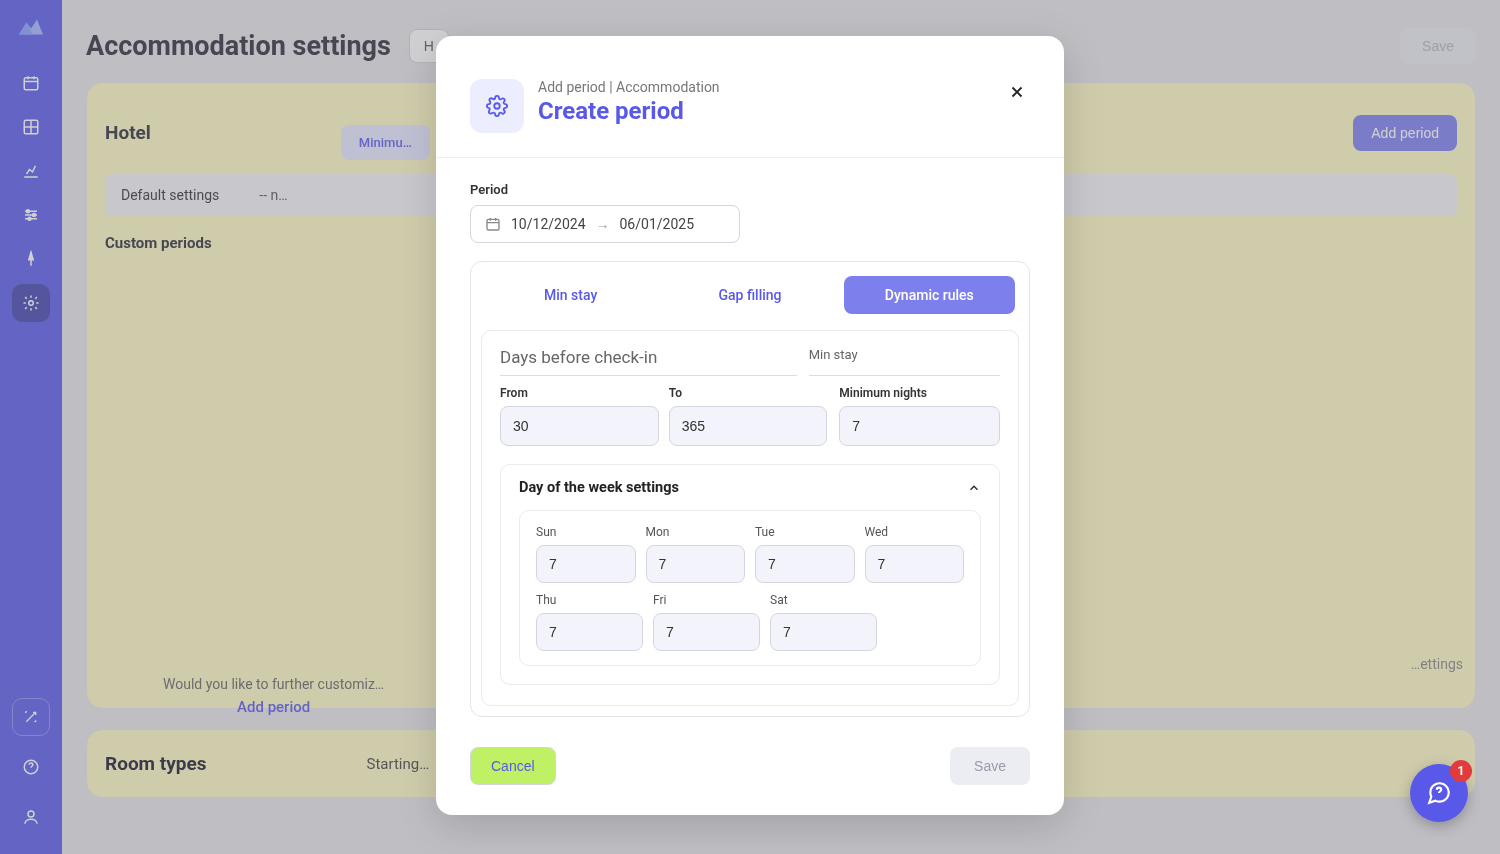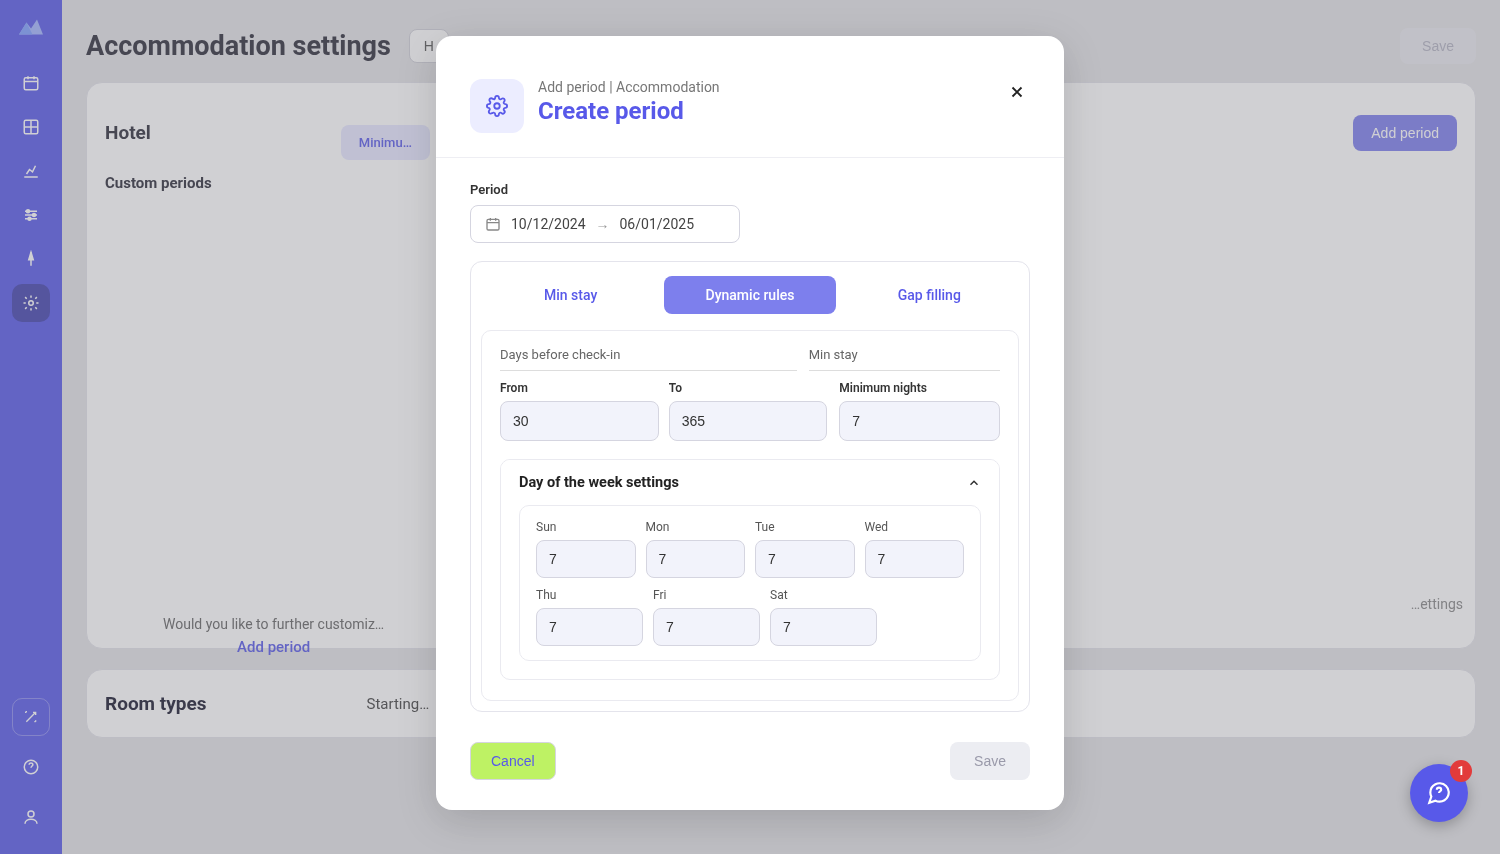--- a/index.html
+++ b/index.html
@@ -13,21 +13,21 @@
 
 .main { margin-left: 62px; padding: 0; height: 854px; overflow: hidden; position: relative; }
 .page-bg { background: #e3e3e6; width: 100%; height: 100%; padding: 0; overflow: hidden; }
 .page-content { padding: 0 24px; }
 
 .header-row { display: flex; align-items: center; gap: 18px; padding: 28px 0 18px 0; }
 .page-title { font-size: 27px; font-weight: 700; color: #2d2d3a; }
 .header-btn { border:1px solid #d0d0d8; background:#fff; padding:8px 14px; border-radius:8px; font-size:14px; color:#555; }
 .save-btn-top { margin-left:auto; background:#e9e9ef; color:#b3b3c2; border:none; padding:10px 22px; border-radius:8px; font-size:14px; font-weight:500; }
 
-.card { background:#ffffff; border:1px solid #e2e2e9; border-radius:16px; padding: 22px 18px; margin-bottom: 20px; }
+.card { background:#fef9c3; border:1px solid #e2e2e9; border-radius:16px; padding: 22px 18px; margin-bottom: 20px; }
 .card-header { display:flex; align-items:center; margin-bottom:14px; }
 .card-title { font-size:19px; font-weight:700; color:#2d2d3a; }
 .tab-pill { background:#e6e7ff; color:#5859e9; font-size:13px; font-weight:500; padding:10px 18px; border-radius:8px; margin-left:190px;margin-top:20px; }
 .add-period-top { margin-left:auto; background:#7d7fed; color:#fff; border:none; padding:10px 18px; border-radius:8px; font-size:14px; font-weight:500; cursor:pointer; }
 
 .default-row { background:#f1f1f5; border-radius:8px; padding:13px 16px; display:flex; gap: 40px; font-size:14px; color:#555; margin-bottom:18px; }
 .default-row .label { color:#333; }
 .section-label { font-weight:700; font-size:15px; color:#2d2d3a; margin-bottom:14px; }
 .custom-periods-box { min-height:420px; display:flex; flex-direction:column; align-items:center; justify-content:center; border-radius:12px; }
 .prompt-text { color:#666; font-size:14px; text-align:center; margin-bottom:6px; }
@@ -51,21 +51,21 @@
 .date-input { display:flex; align-items:center; gap:10px; border:1px solid #d5d5e0; border-radius:8px; padding:10px 14px; width:270px; font-size:14px; color:#444; cursor:pointer; margin-bottom:18px; }
 .date-arrow { color:#999; }
 
 .rules-box { border:1px solid #e4e4ec; border-radius:12px; padding:10px; }
 .tab-row { display:flex; gap:8px; margin-bottom:12px; padding:4px; }
 .rule-tab { flex:1; text-align:center; padding:11px 0; border-radius:8px; font-size:14px; color:#5859e9; cursor:pointer; font-weight:500; }
 .rule-tab.active { background:#7d7fed; color:#fff; }
 
 .inner-box { border:1px solid #eaeaf0; border-radius:10px; padding:16px 18px 20px 18px; background:#fff; }
 .inner-header-row { display:flex; margin-bottom:10px; }
-.inner-col-left { flex:1.55; font-size:13px; color:#666; border-bottom:1px solid #ddd; padding-bottom:8px; margin-right:12px; }
+.inner-col-left { flex:1.55; font-size:17px; color:#666; border-bottom:1px solid #ddd; padding-bottom:8px; margin-right:12px; }
 .inner-col-right { flex:1; font-size:13px; color:#666; border-bottom:1px solid #ddd; padding-bottom:8px; }
 .field-row { display:flex; gap:10px; }
 .field-group { display:flex; flex-direction:column; }
 .small-label { font-size:12px; font-weight:600; color:#333; margin-bottom:6px; }
 .num-input { border:1px solid #d5d5e0; background:#f2f3fb; border-radius:8px; padding:11px 12px; font-size:14px; color:#333; width:100%; }
 .fg-from{ width:160px; } .fg-to{ width:160px; } .fg-min{ width:162px; margin-left:2px; }
 
 .dow-box { margin-top:18px; border:1px solid #eaeaf0; border-radius:10px; overflow:hidden; }
 .dow-head { display:flex; align-items:center; justify-content:space-between; padding:14px 18px; cursor:pointer; background:#fff; }
 .dow-head-title { font-weight:700; font-size:14.5px; color:#222; }
@@ -162,20 +162,24 @@
         <button class="header-btn">H</button>
         <button class="save-btn-top">Save</button>
       </div>
 
       <div class="card">
         <div class="card-header">
           <div class="card-title">Hotel</div>
           <div class="tab-pill">Minimu…</div>
           <button class="add-period-top">Add period</button>
         </div>
+        <div class="default-row">
+          <span class="label">Default settings</span>
+          <span>-- n…</span>
+        </div>
         <div class="section-label">Custom periods</div>
         <div class="custom-periods-box">
           <div style="position:relative; width:100%; height:100%;">
             <div style="position:absolute; left:58px; top:200px; text-align:left;">
               <div class="prompt-text">Would you like to further customiz…</div>
               <div class="add-period-link" style="text-align:center;">Add period</div>
             </div>
             <div class="settings-truncated" style="position:absolute; right:-6px; top:180px;text-align:right;">…ettings</div>
           </div>
         </div>
@@ -219,22 +223,22 @@
             <path d="M3 10h18M8 3v4M16 3v4"></path>
           </svg>
         <span>10/12/2024</span>
         <span class="date-arrow">→</span>
         <span>06/01/2025</span>
       </div>
 
       <div class="rules-box">
         <div class="tab-row">
           <div class="rule-tab">Min stay</div>
+          <div class="rule-tab">Gap filling</div>
           <div class="rule-tab active">Dynamic rules</div>
-          <div class="rule-tab">Gap filling</div>
         </div>
 
         <div class="inner-box">
           <div class="inner-header-row">
             <div class="inner-col-left">Days before check-in</div>
             <div class="inner-col-right">Min stay</div>
           </div>
           <div class="field-row">
             <div class="field-group fg-from">
               <span class="small-label">From</span>

